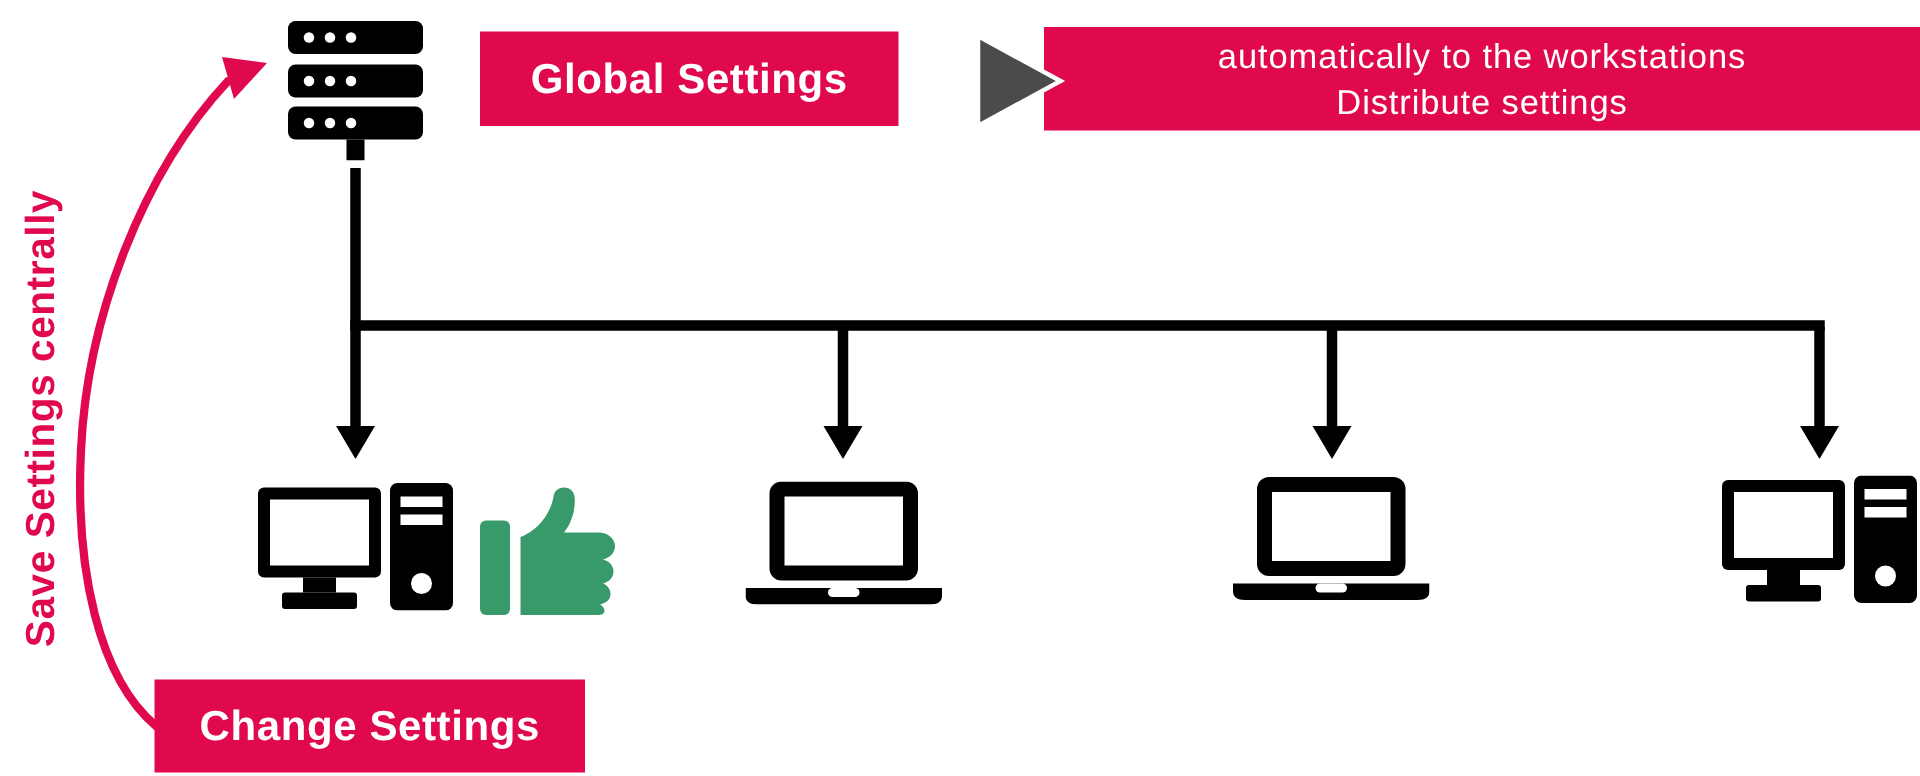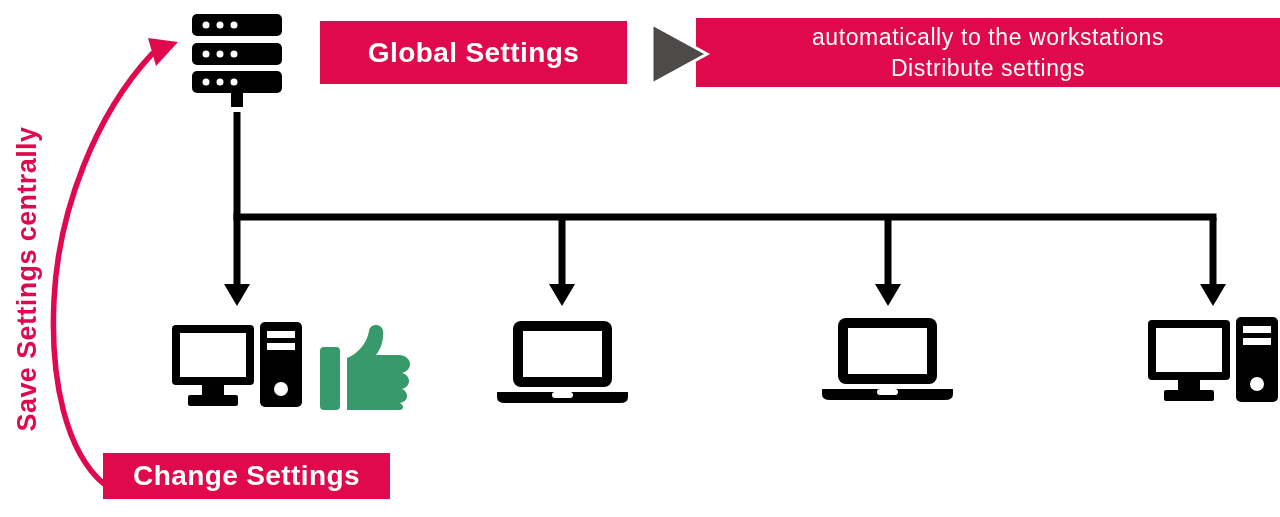--- a/index.html
+++ b/index.html
@@ -20,23 +20,23 @@
   .fill-green{fill:var(--green);}
   .fill-white{fill:var(--white);}
 
   #connectors{position:absolute;left:0;top:0;width:1280px;height:517px;z-index:1;}
 
   .banner{
     position:absolute;background:var(--red);color:var(--white);
     display:flex;align-items:center;justify-content:center;
     text-align:center;z-index:2;letter-spacing:0.4px;
   }
-  .banner-global{left:320px;top:21px;width:307px;height:63px;font-size:28px;font-weight:700;}
+  .banner-global{left:320px;top:21px;width:279px;height:63px;font-size:28px;font-weight:700;}
   .banner-distribute{left:696px;top:18px;width:584px;height:69px;font-size:23px;font-weight:400;flex-direction:column;line-height:31px;letter-spacing:0.6px;}
-  .banner-change{left:103px;top:453px;width:287px;height:46px;font-size:28px;font-weight:700;}
+  .banner-change{left:103px;top:453px;width:287px;height:62px;font-size:28px;font-weight:700;}
 
   .gray-arrow{position:absolute;left:650px;top:22px;width:62px;height:64px;z-index:3;}
 
   .side-label{
     position:absolute;left:-133px;top:259px;width:320px;height:40px;
     transform:rotate(-90deg);
     color:var(--red);font-weight:700;font-size:27px;line-height:40px;
     text-align:center;letter-spacing:0.4px;z-index:2;
   }
 

